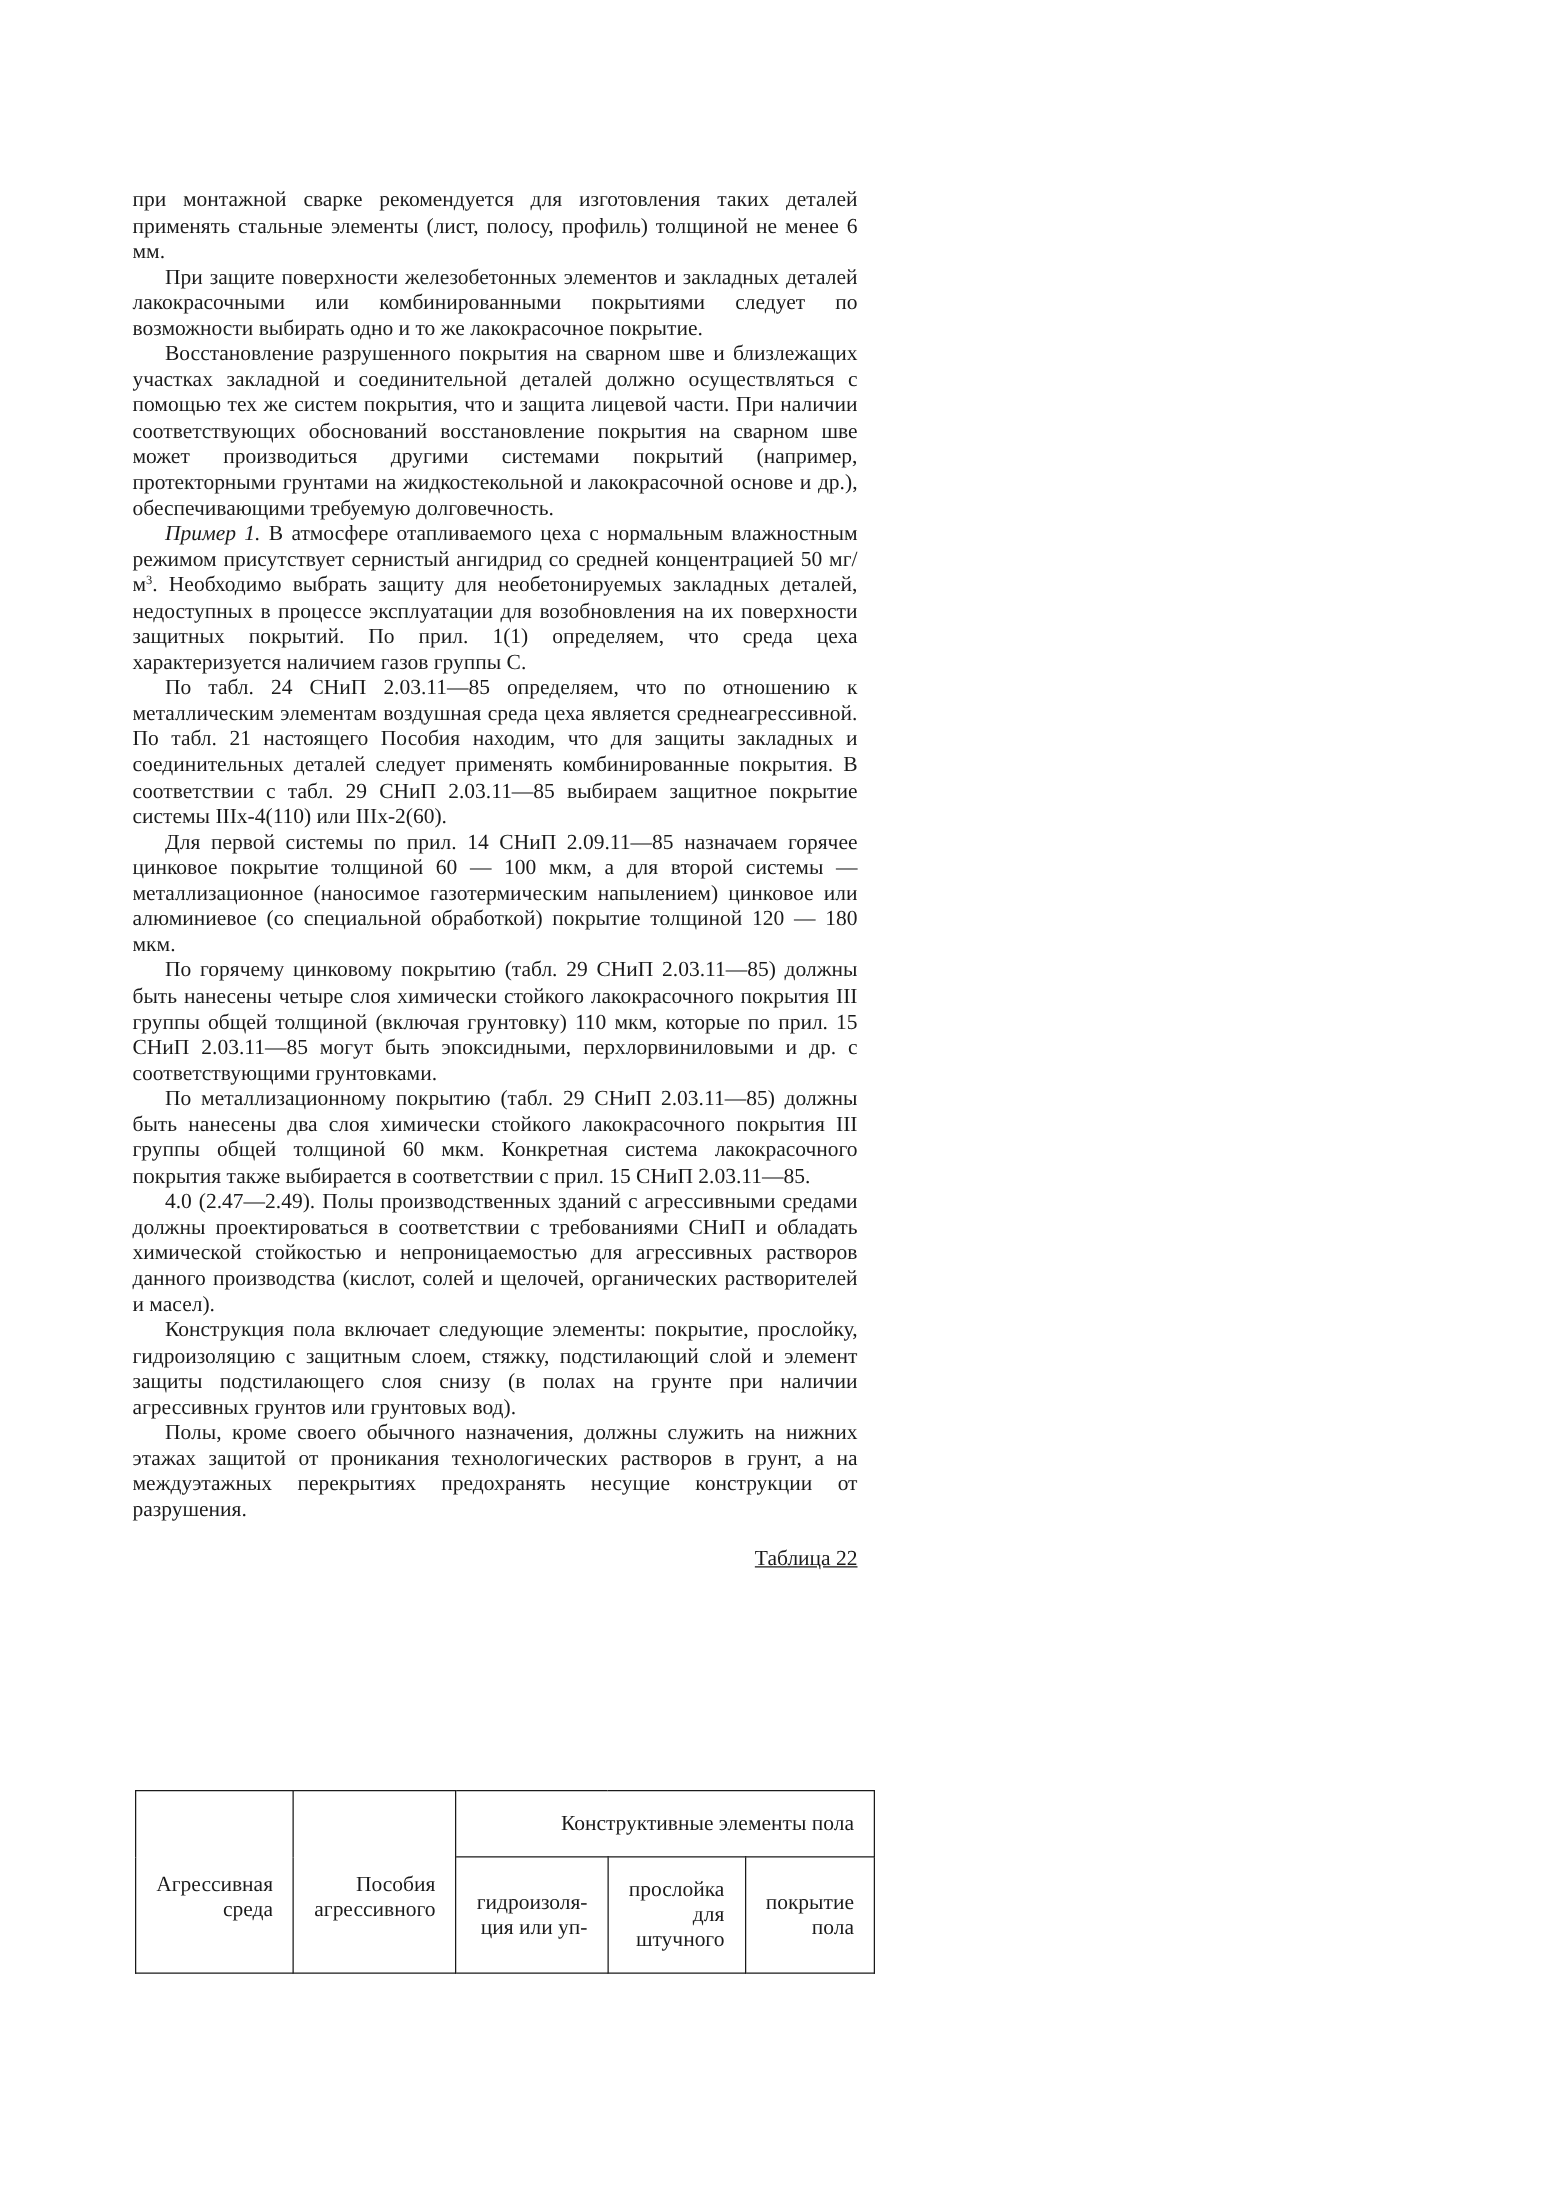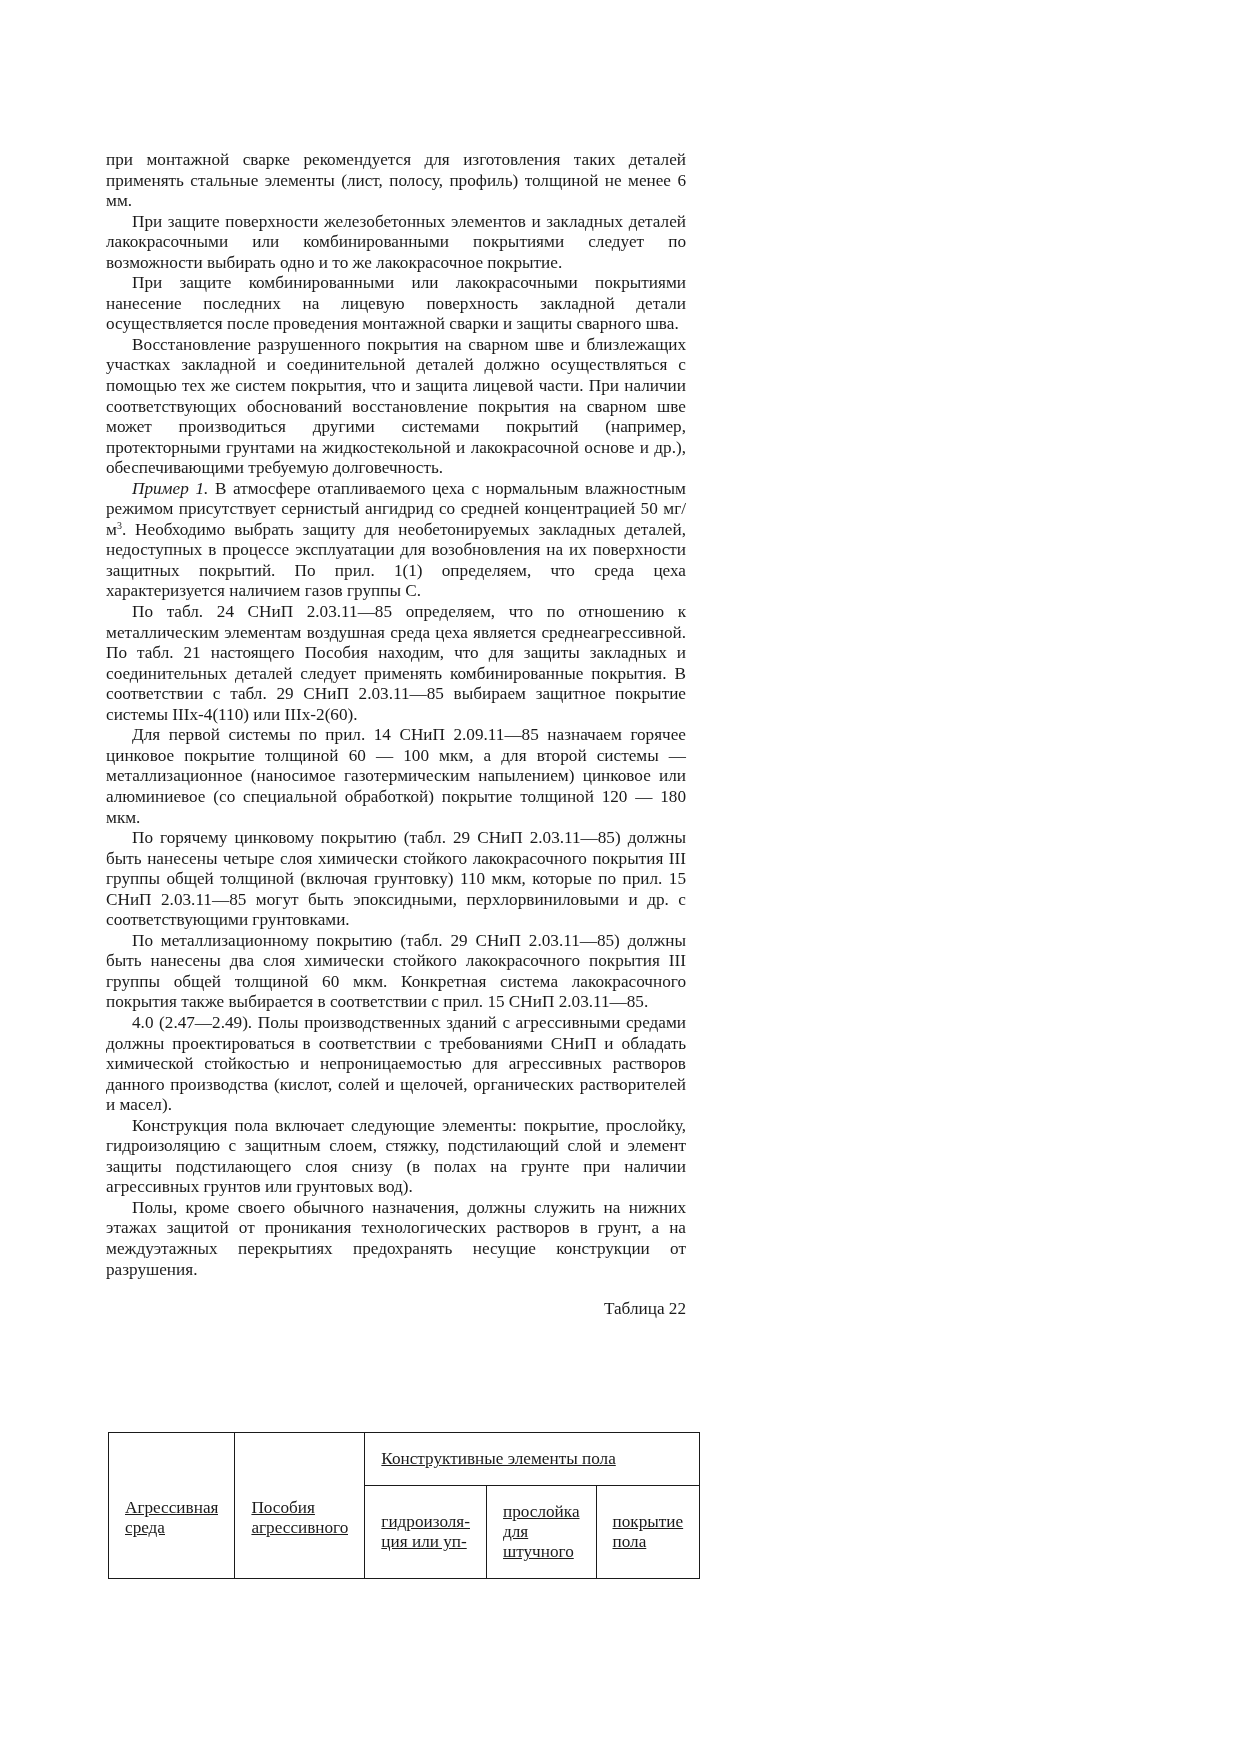--- a/index.html
+++ b/index.html
@@ -3,33 +3,32 @@
 <meta charset="utf-8">
 <style>
   html, body { margin:0; padding:0; background:#ffffff; }
   body { width:1240px; height:1755px; position:relative; overflow:hidden;
          font-family:"Liberation Serif", serif; color:#1a1a1a; }
   .page { position:absolute; left:106px; top:150px; width:580px; }
   .p { margin:0; font-size:17.2px; line-height:20.55px; text-align:justify; }
   .p.ind { text-indent:26px; }
   .p i { }
   sup { font-size:10px; line-height:0; vertical-align:6px; }
-  .caption { text-align:right; font-size:17.2px; line-height:20.5px; margin-top:19px; }
+  .caption { text-align:right; font-size:17.2px; line-height:20.5px; margin-top:19px;text-decoration:underline; }
   table { position:absolute; left:108px; top:1432px; width:587px;
           border-collapse:collapse; font-size:17.2px; line-height:20px; }
-  td { border:1.6px solid #1a1a1a; text-align:left; vertical-align:middle; padding:16px;text-decoration:underline; }
+  td { border:1.6px solid #1a1a1a; text-align:right; vertical-align:middle; padding:16px; }
   .tail { height:20px; overflow:hidden; }
 </style>
 </head>
 <body>
 
 <div class="page">
   <p class="p">при монтажной сварке рекомендуется для изготовления таких деталей применять стальные элементы (лист, полосу, профиль) толщиной не менее 6 мм.</p>
   <p class="p ind">При защите поверхности железобетонных элементов и закладных деталей лакокрасочными или комбинированными покрытиями следует по возможности выбирать одно и то же лакокрасочное покрытие.</p>
-  <p class="p ind">При защите комбинированными или лакокрасочными покрытиями нанесение последних на лицевую поверхность закладной детали осуществляется после проведения монтажной сварки и защиты сварного шва.</p>
   <p class="p ind">Восстановление разрушенного покрытия на сварном шве и близлежащих участках закладной и соединительной деталей должно осуществляться с помощью тех же систем покрытия, что и защита лицевой части. При наличии соответствующих обоснований восстановление покрытия на сварном шве может производиться другими системами покрытий (например, протекторными грунтами на жидкостекольной и лакокрасочной основе и др.), обеспечивающими требуемую долговечность.</p>
   <p class="p ind"><i>Пример 1.</i><span> В атмосфере отапливаемого цеха с нормальным влажностным режимом присутствует сернистый ангидрид со средней концентрацией 50 мг/м</span><sup>3</sup><span>. Необходимо выбрать защиту для необетонируемых закладных деталей, недоступных в процессе эксплуатации для возобновления на их поверхности защитных покрытий. По прил. 1(1) определяем, что среда цеха характеризуется наличием газов группы С.</span></p>
   <p class="p ind">По табл. 24 СНиП 2.03.11—85 определяем, что по отношению к металлическим элементам воздушная среда цеха является среднеагрессивной. По табл. 21 настоящего Пособия находим, что для защиты закладных и соединительных деталей следует применять комбинированные покрытия. В соответствии с табл. 29 СНиП 2.03.11—85 выбираем защитное покрытие системы IIIх-4(110) или IIIх-2(60).</p>
   <p class="p ind">Для первой системы по прил. 14 СНиП 2.09.11—85 назначаем горячее цинковое покрытие толщиной 60 — 100 мкм, а для второй системы — металлизационное (наносимое газотермическим напылением) цинковое или алюминиевое (со специальной обработкой) покрытие толщиной 120 — 180 мкм.</p>
   <p class="p ind">По горячему цинковому покрытию (табл. 29 СНиП 2.03.11—85) должны быть нанесены четыре слоя химически стойкого лакокрасочного покрытия III группы общей толщиной (включая грунтовку) 110 мкм, которые по прил. 15 СНиП 2.03.11—85 могут быть эпоксидными, перхлорвиниловыми и др. с соответствующими грунтовками.</p>
   <p class="p ind">По металлизационному покрытию (табл. 29 СНиП 2.03.11—85) должны быть нанесены два слоя химически стойкого лакокрасочного покрытия III группы общей толщиной 60 мкм. Конкретная система лакокрасочного покрытия также выбирается в соответствии с прил. 15 СНиП 2.03.11—85.</p>
   <p class="p ind">4.0 (2.47—2.49). Полы производственных зданий с агрессивными средами должны проектироваться в соответствии с требованиями СНиП и обладать химической стойкостью и непроницаемостью для агрессивных растворов данного производства (кислот, солей и щелочей, органических растворителей и масел).</p>
   <p class="p ind">Конструкция пола включает следующие элементы: покрытие, прослойку, гидроизоляцию с защитным слоем, стяжку, подстилающий слой и элемент защиты подстилающего слоя снизу (в полах на грунте при наличии агрессивных грунтов или грунтовых вод).</p>
   <p class="p ind">Полы, кроме своего обычного назначения, должны служить на нижних этажах защитой от проникания технологических растворов в грунт, а на междуэтажных перекрытиях предохранять несущие конструкции от разрушения.</p>
   <div class="caption">Таблица 22</div>

